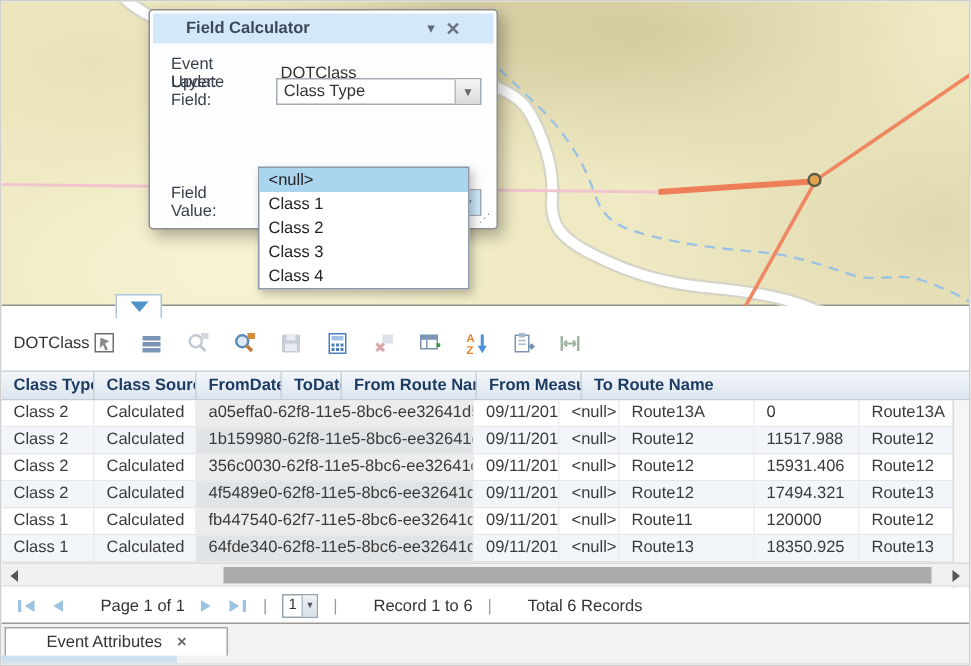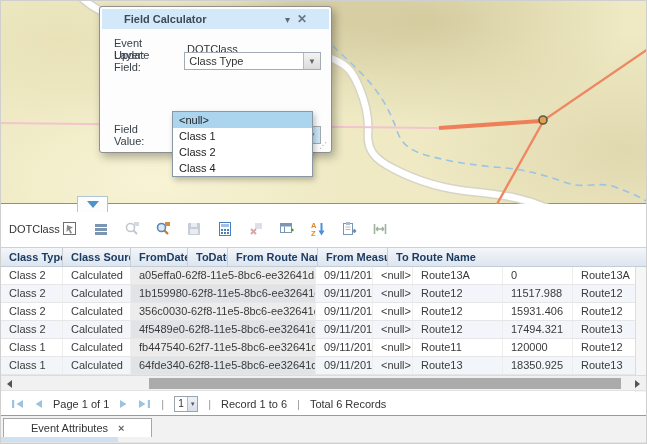--- a/index.html
+++ b/index.html
@@ -85,21 +85,21 @@
   
   #hscroll { position:absolute; left:0; top:170px; width:647px; height:16px; background:#f1f1f1; border-top:1px solid #dcdcdc; border-bottom:1px solid #e3e3e3; }
   #hscroll .larrow { position:absolute; left:6px; top:4px; width:0; height:0; border-top:4px solid transparent; border-bottom:4px solid transparent; border-right:5px solid #555; cursor:pointer; }
   #hscroll .rarrow { position:absolute; right:8px; top:4px; width:0; height:0; border-top:4px solid transparent; border-bottom:4px solid transparent; border-left:5px solid #555; cursor:pointer; }
   #hscroll .thumb { position:absolute; left:148px; top:2px; width:472px; height:11px; background:#ababab; cursor:grab; }
   
   #pager { position:absolute; left:0; top:187px; width:647px; height:23px; background:#fff; display:flex; align-items:center; }
   #pager svg { display:block; }
   .pbtn { margin-left:10px; cursor:pointer; display:flex; align-items:center; }
   .psep { color:#9a9a9a; margin-left:10px; }
-  .ptext { color:#333; margin-left:10px; }
+  .ptext { color:#333; margin-left:24px; }
   #page-combo { margin-left:10px; width:24px; height:16px; border:1px solid #9aa4ae; display:flex; align-items:center; background:#fff; cursor:pointer; }
   #page-combo .v { flex:1; text-align:center; font-size:10px; }
   #page-combo .b { width:10px; height:100%; background:linear-gradient(#eef2f6,#d7dfe8); border-left:1px solid #b3bac1; font-size:6px; color:#556; display:flex; align-items:center; justify-content:center; }
   
   #tabbar { position:absolute; left:0; top:414px; width:647px; height:30px; background:#f2f2f2; border-top:1px solid #9b9b9b; }
   #tab-active {
     position:absolute; left:2px; top:2px; height:19px; padding:0 27px;
     background:#fff; border:1px solid #a6a6a6; border-bottom:none;
     display:flex; align-items:center; cursor:pointer;
   }
@@ -162,20 +162,21 @@
       <span class="dbtn">▼</span>
     </span>
   </div>
   <div id="grip">⋰</div>
 </div>
 
 <div id="dd-list">
     <div class="ddItem sel">&lt;null&gt;</div>
     <div class="ddItem">Class 1</div>
     <div class="ddItem">Class 2</div>
+    <div class="ddItem">Class 3</div>
     <div class="ddItem">Class 4</div>
   </div>
 
 <div id="panel">
   <div id="toolbar">
     <span class="layer">DOTClass</span>
 
     <span class="ticon">
       <svg width="16" height="16">
           <rect x="1.5" y="1.5" width="12" height="12" fill="#fff" stroke="#6e6e6e"></rect>

